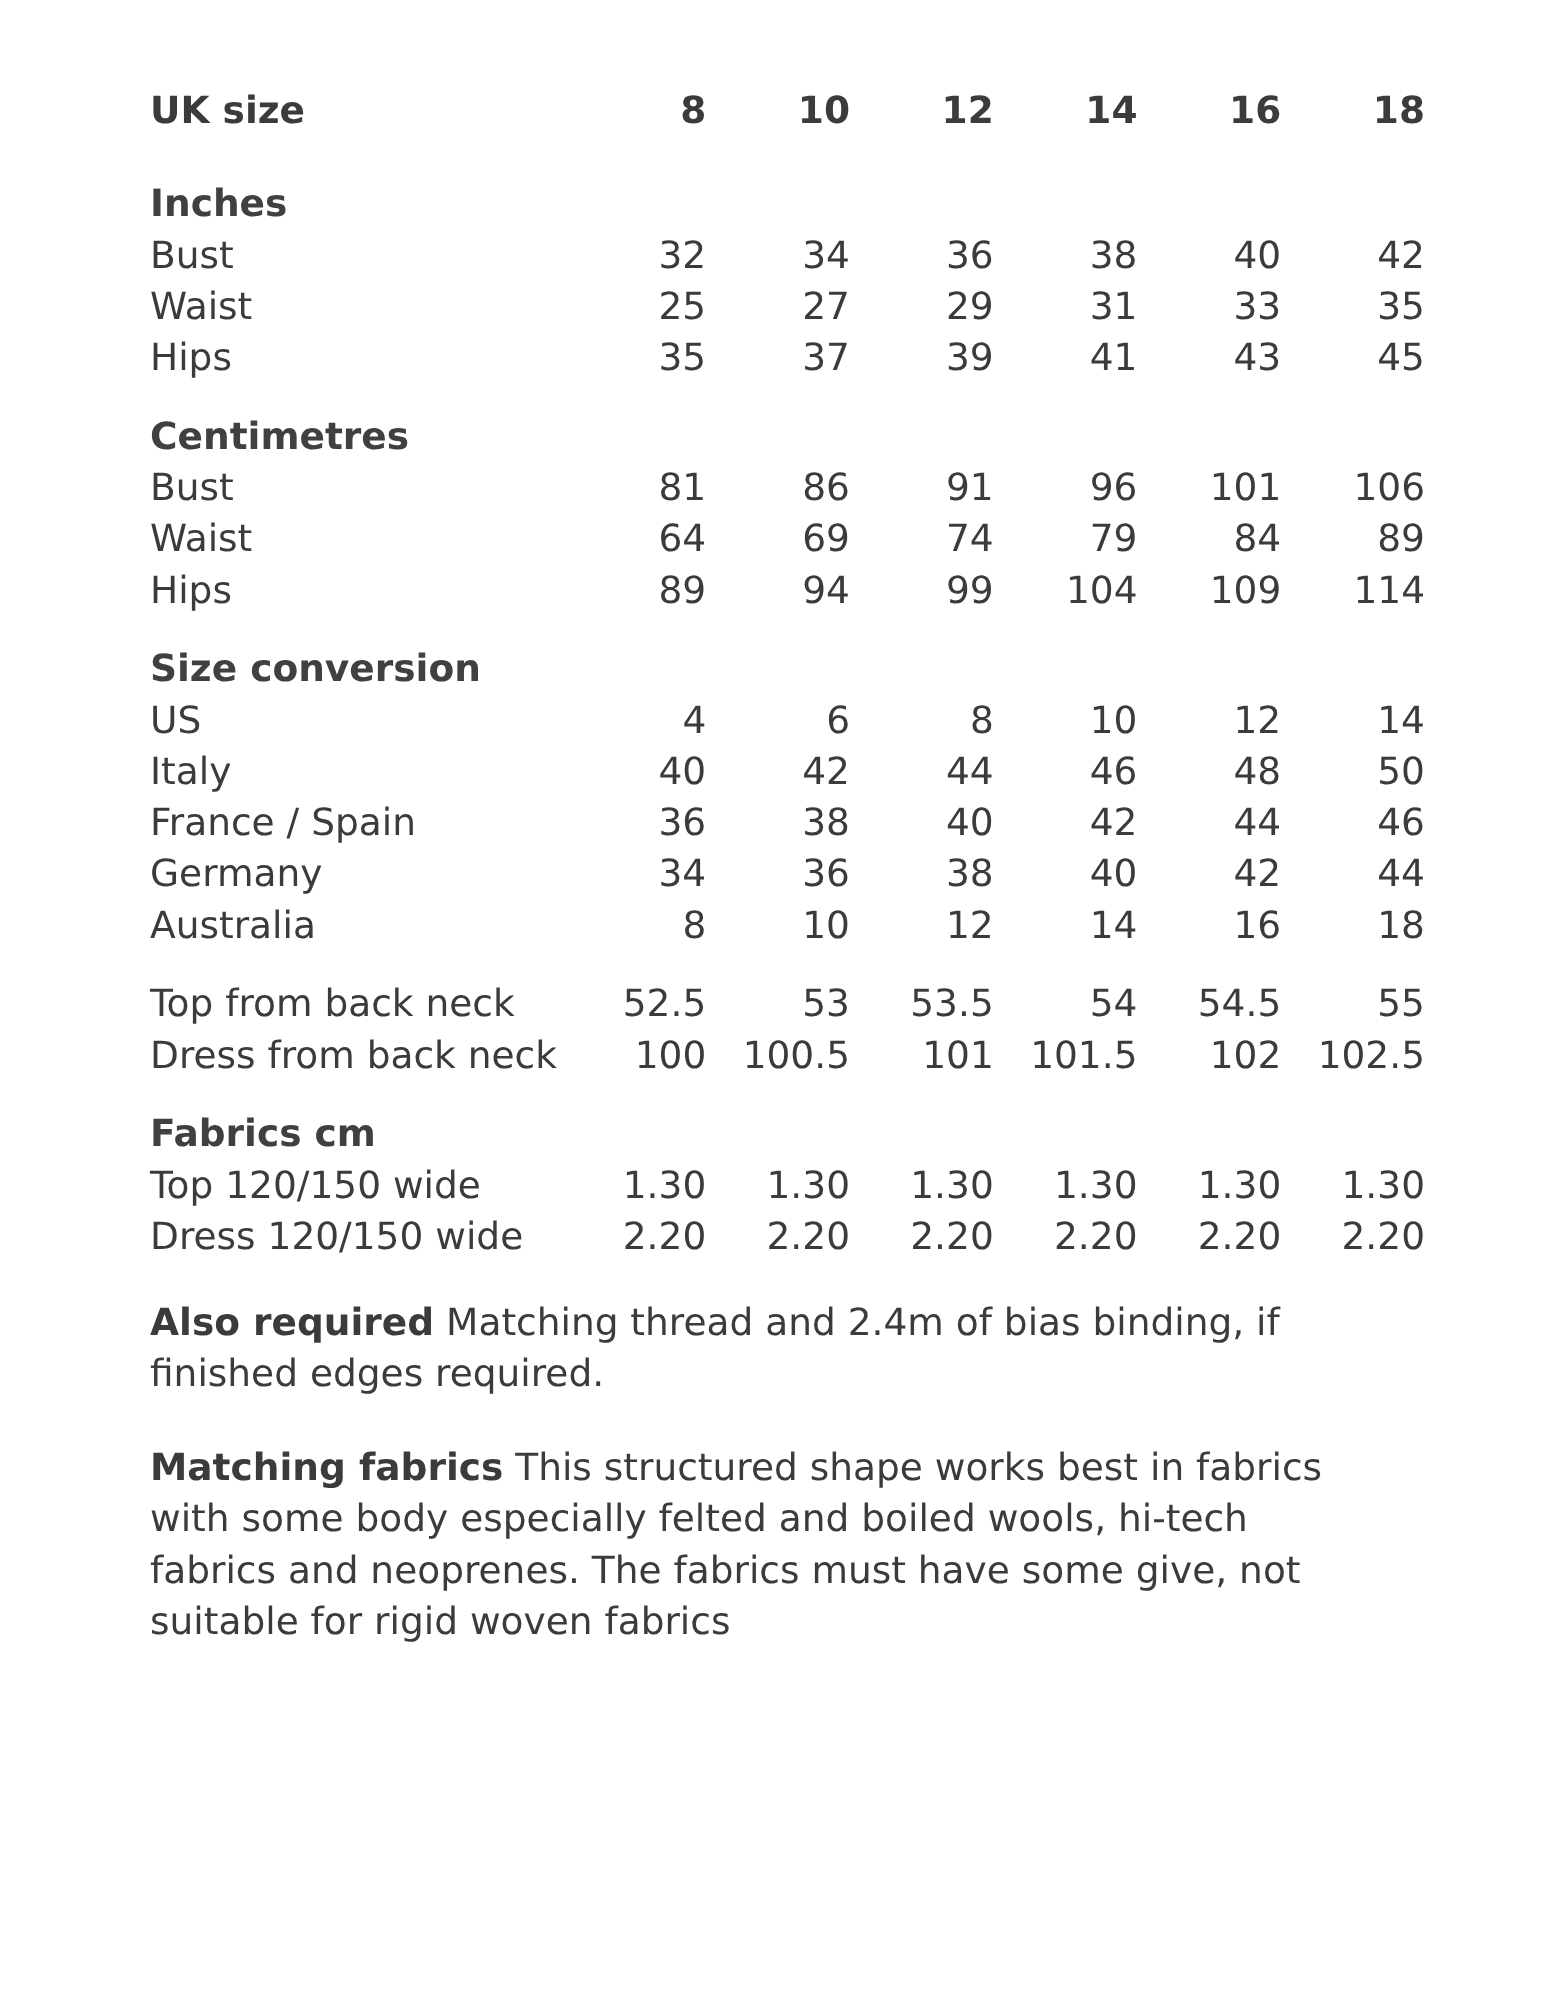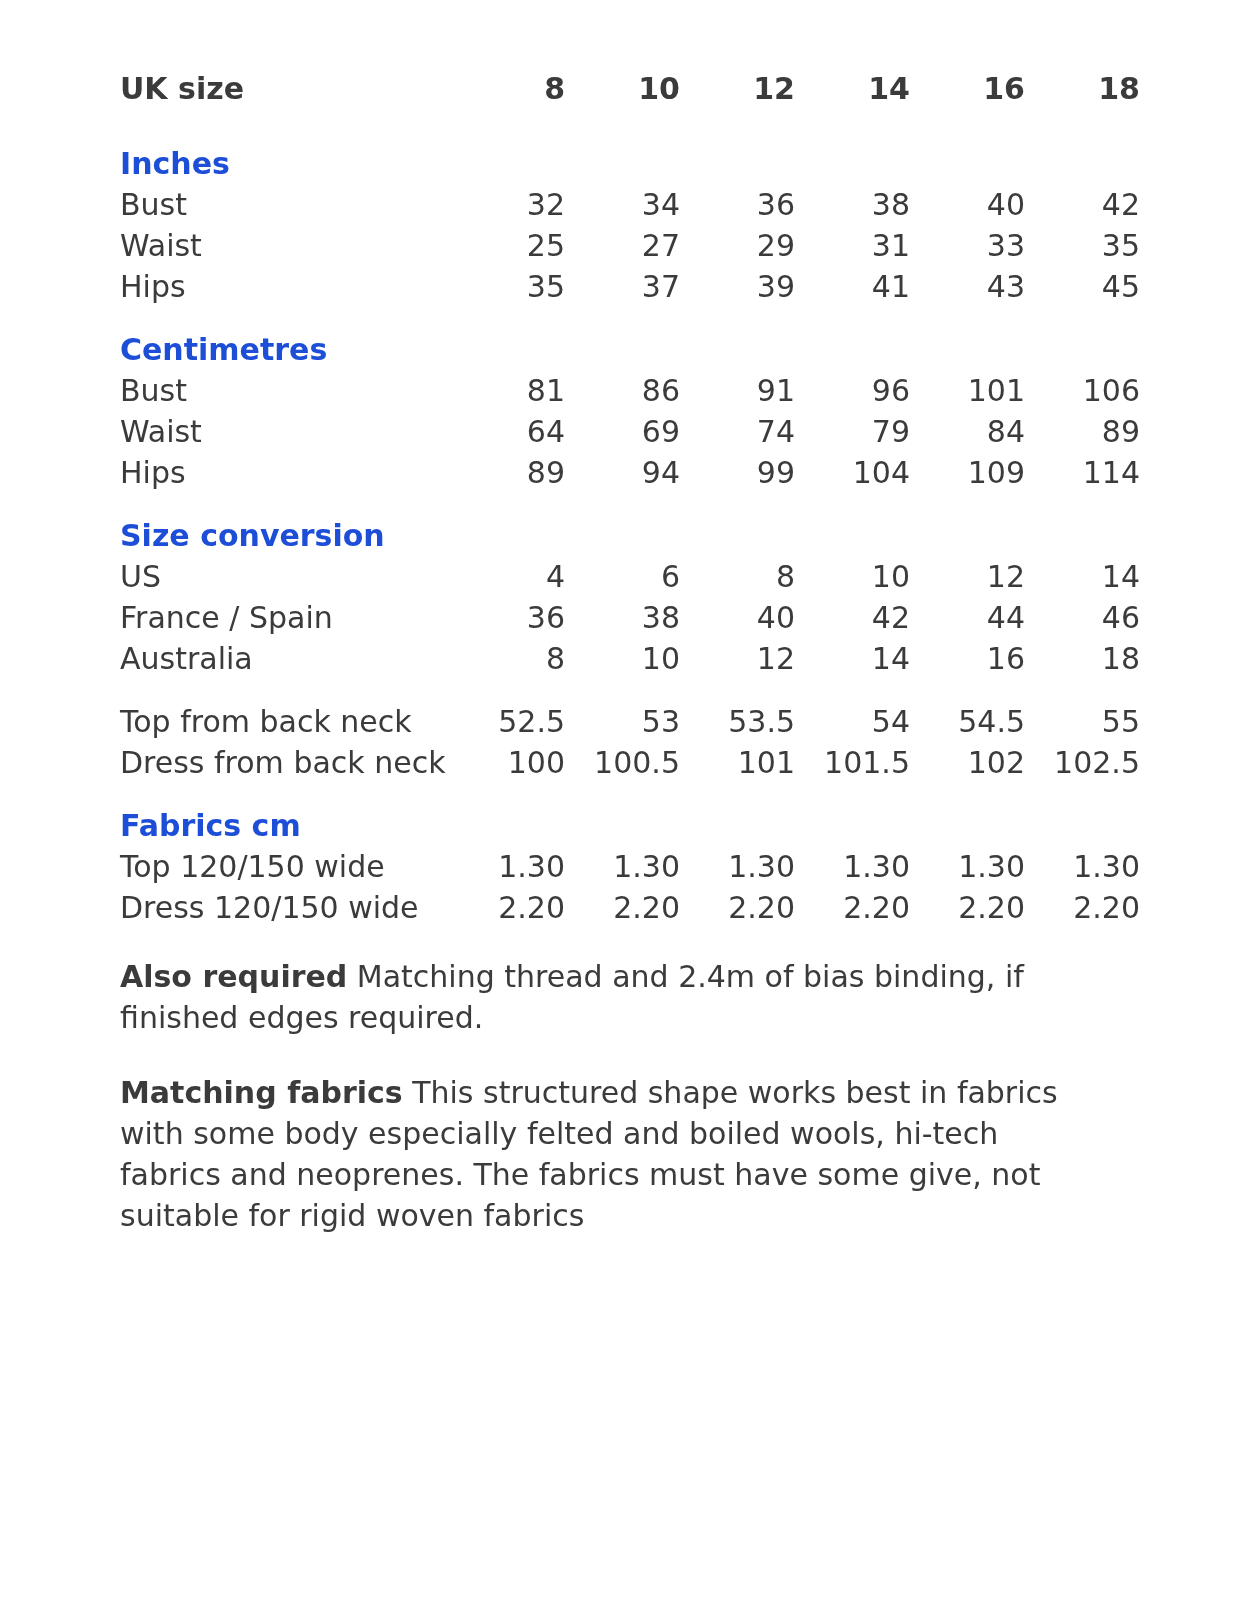--- a/index.html
+++ b/index.html
@@ -48,21 +48,21 @@
     padding-right: 10px !important;
     white-space: nowrap;
   }
   .hdr .lbl, .hdr .num {
     font-weight: bold;
   }
   .section-title td {
     font-size: 30px;
     line-height: 41px;
     font-weight: bold;
-    color: #1d4ed8;
+    color: #404040;
   }
   .spacer-lg td { height: 34px; }
   .spacer-sm td { height: 22px; }
 
   .para-block {
     width: 980px;
     margin-top: 28px;
   }
   .para {
     font-size: 30px;
@@ -182,27 +182,45 @@
       <tr>
         <td class="lbl">US</td>
         <td class="num">4</td>
         <td class="num">6</td>
         <td class="num">8</td>
         <td class="num">10</td>
         <td class="num">12</td>
         <td class="num">14</td>
       </tr>
       <tr>
+        <td class="lbl">Italy</td>
+        <td class="num">40</td>
+        <td class="num">42</td>
+        <td class="num">44</td>
+        <td class="num">46</td>
+        <td class="num">48</td>
+        <td class="num">50</td>
+      </tr>
+      <tr>
         <td class="lbl">France / Spain</td>
         <td class="num">36</td>
         <td class="num">38</td>
         <td class="num">40</td>
         <td class="num">42</td>
         <td class="num">44</td>
         <td class="num">46</td>
+      </tr>
+      <tr>
+        <td class="lbl">Germany</td>
+        <td class="num">34</td>
+        <td class="num">36</td>
+        <td class="num">38</td>
+        <td class="num">40</td>
+        <td class="num">42</td>
+        <td class="num">44</td>
       </tr>
       <tr>
         <td class="lbl">Australia</td>
         <td class="num">8</td>
         <td class="num">10</td>
         <td class="num">12</td>
         <td class="num">14</td>
         <td class="num">16</td>
         <td class="num">18</td>
       </tr>

